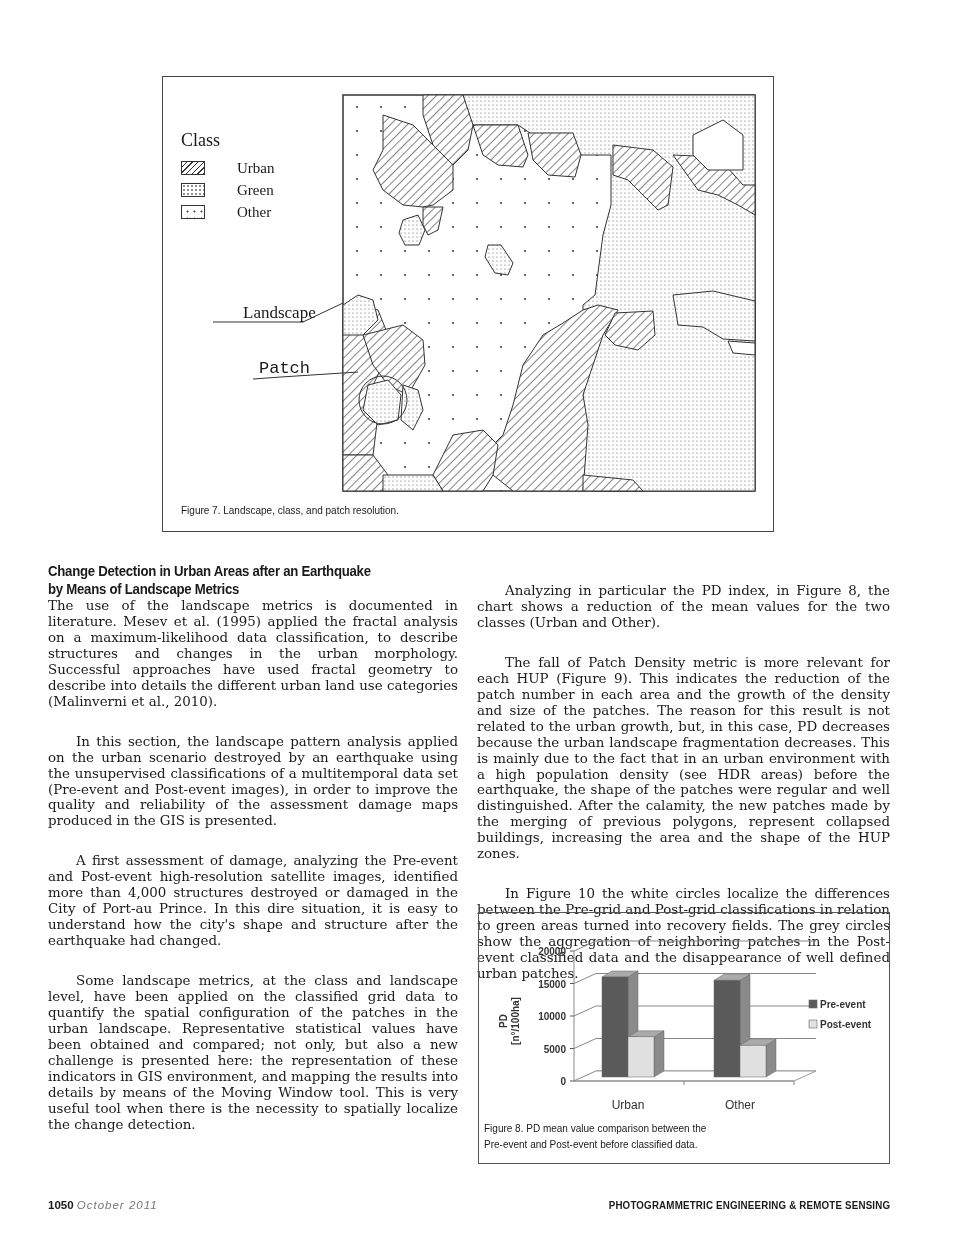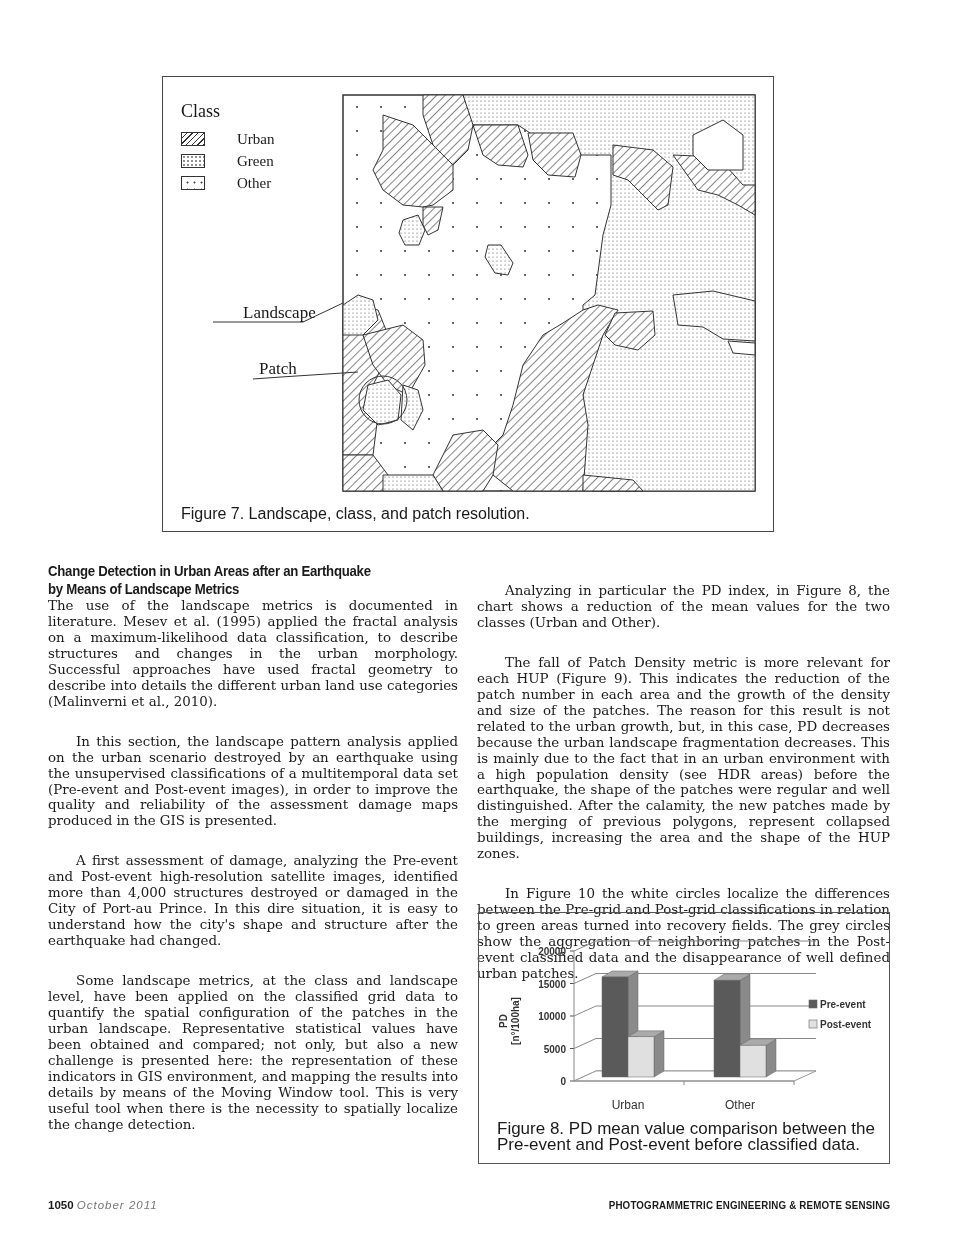--- a/index.html
+++ b/index.html
@@ -1,33 +1,33 @@
 <!DOCTYPE html>
 <html><head>
 <meta charset="utf-8">
 <style>
   html,body{margin:0;padding:0;background:#fff;}
   body{width:960px;height:1245px;position:relative;font-family:"DejaVu Serif","Liberation Serif",serif;color:#1a1a1a;overflow:hidden;}
   .fig7{position:absolute;left:162px;top:76px;width:612px;height:456px;border:1.5px solid #444;box-sizing:border-box;}
   .fig7 svg{position:absolute;left:0;top:0;}
-  .legend{position:absolute;left:18px;top:24px;font-family:"Liberation Serif","DejaVu Serif",serif;}
+  .legend{position:absolute;left:18px;top:53px;font-family:"Liberation Serif","DejaVu Serif",serif;}
   .legend .title{font-size:18px;margin-bottom:6px;}
   .legend .row{display:flex;align-items:center;height:22px;}
   .legend .sw{width:22px;height:12px;border:1px solid #333;margin-right:32px;}
   .legend .lbl{font-size:15px;}
   .callout{position:absolute;font-family:"Liberation Serif","DejaVu Serif",serif;font-size:17px;}
-  .fig7 .caption{position:absolute;left:18px;top:428px;font-family:"Liberation Sans","DejaVu Sans",sans-serif;font-size:16px;}
+  .fig7 .caption{position:absolute;left:18px;top:428px;font-family:"Liberation Sans","DejaVu Sans",sans-serif;font-size:10px;}
   .col{position:absolute;font-size:13.4px;line-height:15.95px;text-align:justify;}
   .col p{margin:0;}
   .col p.ind{text-indent:28px;margin-top:24px;}
   .left{left:48px;top:562px;width:410px;}
   .right{left:477px;top:559px;width:413px;}
   h2{font-family:"Liberation Sans","DejaVu Sans",sans-serif;font-stretch:condensed;font-weight:bold;font-size:15px;line-height:18px;margin:0;letter-spacing:-0.3px;transform:scaleX(0.88);transform-origin:left;white-space:nowrap;}
   .fig8{position:absolute;left:478px;top:912px;width:412px;height:252px;border:1.5px solid #555;box-sizing:border-box;}
-  .fig8 .caption{position:absolute;left:18px;top:208px;font-family:"Liberation Sans","DejaVu Sans",sans-serif;font-size:17px;line-height:16px;}
+  .fig8 .caption{position:absolute;left:5px;top:208px;font-family:"Liberation Sans","DejaVu Sans",sans-serif;font-size:10px;line-height:16px;}
   .footer{position:absolute;top:1199px;font-family:"Liberation Sans","DejaVu Sans",sans-serif;font-size:11.5px;}
   .footer .pg{font-weight:bold;}
   .footer .date{font-style:italic;color:#777;letter-spacing:1px;}
   .footer.right-f{right:70px;font-weight:bold;letter-spacing:0.2px;transform:scaleX(0.85);transform-origin:right;}
 </style>
 </head>
 <body>
 
 <div class="fig7">
   <svg width="610" height="454">
@@ -98,21 +98,21 @@
       <span class="sw" style="background:radial-gradient(#666 0.6px,transparent 1px) 0 0/4px 4px;"></span>
       <span class="lbl">Green</span>
     </div>
     <div class="row">
       <span class="sw" style="background:radial-gradient(#444 0.8px,transparent 1.2px) 2px 2px/7px 7px;"></span>
       <span class="lbl">Other</span>
     </div>
   </div>
 
   <div class="callout" style="left:52px;top:226px;margin-left:28px;">Landscape</div>
-  <div class="callout" style="left:96px;top:282px;">Patch</div>
+  <div class="callout" style="left:96px;top:282px;font-family:Liberation Mono, monospace;">Patch</div>
 
   <div class="caption">Figure 7. Landscape, class, and patch resolution.</div>
 </div>
 
 <div class="col left">
   <h2>Change Detection in Urban Areas after an Earthquake</h2>
   <h2>by Means of Landscape Metrics</h2>
   <p>The use of the landscape metrics is documented in literature. Mesev et al. (1995) applied the fractal analysis on a maximum-likelihood data classification, to describe structures and changes in the urban morphology. Successful approaches have used fractal geometry to describe into details the different urban land use categories (Malinverni et al., 2010).</p>
   <p class="ind">In this section, the landscape pattern analysis applied on the urban scenario destroyed by an earthquake using the unsupervised classifications of a multitemporal data set (Pre-event and Post-event images), in order to improve the quality and reliability of the assessment damage maps produced in the GIS is presented.</p>
   <p class="ind">A first assessment of damage, analyzing the Pre-event and Post-event high-resolution satellite images, identified more than 4,000 structures destroyed or damaged in the City of Port-au Prince. In this dire situation, it is easy to understand how the city's shape and structure after the earthquake had changed.</p>

